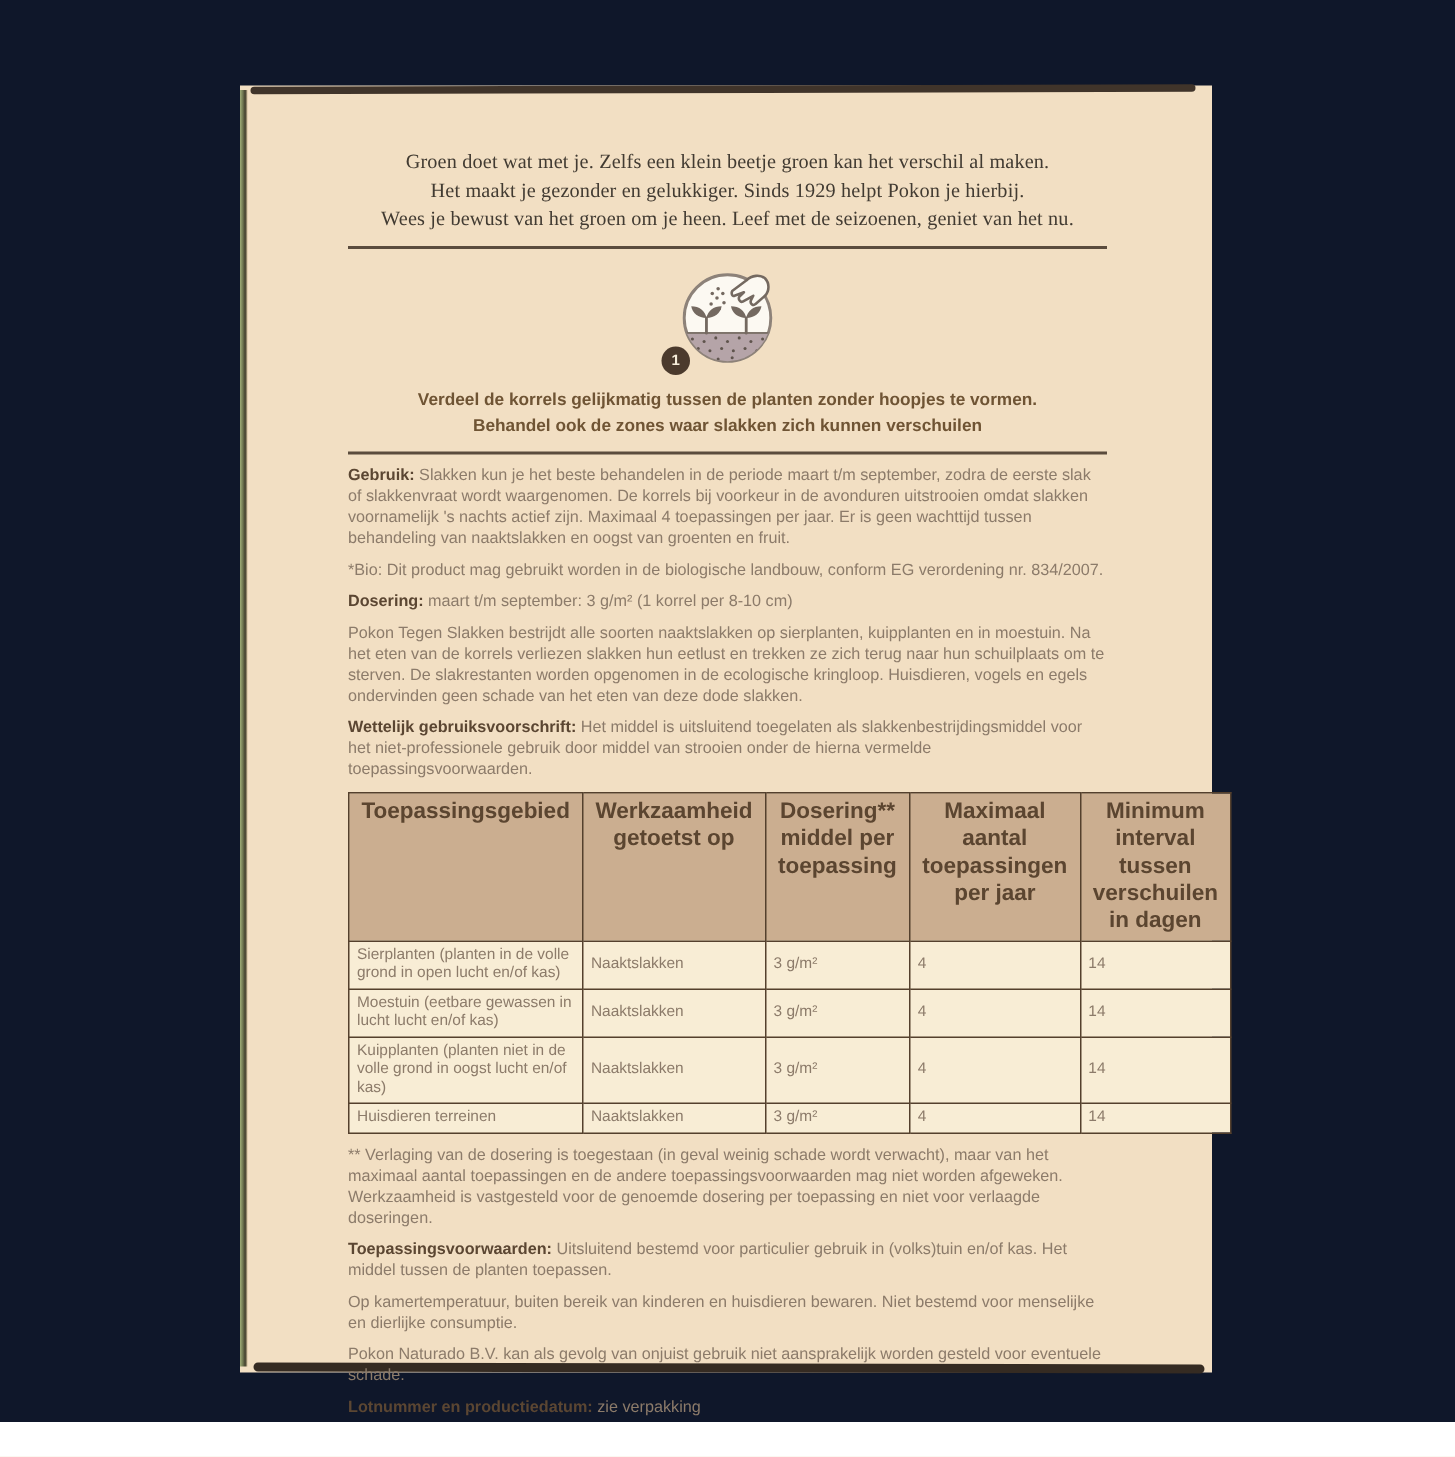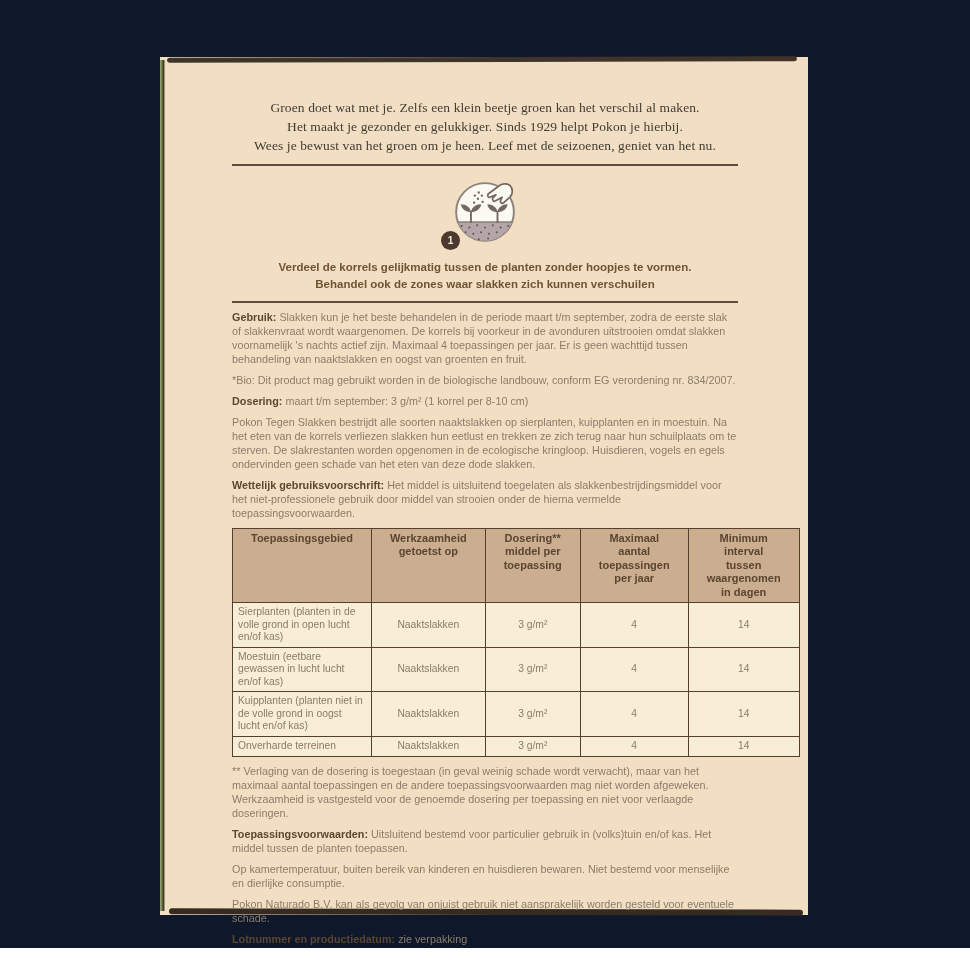--- a/index.html
+++ b/index.html
@@ -33,25 +33,25 @@
 
   .divider2 { margin-top:9px; }
 
   
   .body-text p { margin-top:7px; font-size:10.8px; line-height:1.3; color:#8c7b6a; }
   .lbl { font-weight:bold; color:#5b4632; }
 
   
   table { width:100%; border-collapse:collapse; margin-top:8px; }
   th, td { border:1.6px solid #54402d; }
-  th { background:#cbae90; color:#5b4530; font-size:11px; font-weight:bold;
-       line-height:1.22; padding:3px 18px; text-align:center; vertical-align:top; }
+  th { background:#cbae90; color:#5b4530; font-size:15px; font-weight:bold;
+       line-height:1.22; padding:3px 8px; text-align:center; vertical-align:top; }
   td { background:#f8edd5; color:#8c7b6a; font-size:10.3px; line-height:1.22; padding:3px 5px; vertical-align:middle; }
   td.area { text-align:left; }
-  td.c { text-align:center; }
+  td.c { }
   col.w1 { width:36%; } col.w2 { width:16%; } col.w3 { width:16%; } col.w4 { width:16%; } col.w5 { width:16%; }
 
   
   .footer { display:flex; margin-top:14px; align-items:flex-start; }
   .barcode-box { width:172px; background:#ffffff; padding:7px 5px 5px 5px; flex:none; }
   .barcode-bars { display:block; margin:0 0 0 14px; }
   .address { margin-left:14px; font-size:11.3px; }
   .bold-line { font-weight:bold; color:#5b4632; line-height:1.27;font-style:italic; }
   .q-label { font-weight:bold; color:#5b4632; margin-top:8px; line-height:1.27; }
 </style>
@@ -152,21 +152,21 @@
             <col class="w3">
             <col class="w4">
             <col class="w5">
           </colgroup>
         <thead>
           <tr>
             <th>Toepassingsgebied</th>
             <th>Werkzaamheid getoetst op</th>
             <th>Dosering** middel per toepassing</th>
             <th>Maximaal aantal toepassingen per jaar</th>
-            <th>Minimum interval tussen waargenomen in dagen</th>
+            <th>Minimum interval tussen verschuilen in dagen</th>
           </tr>
         </thead>
         <tbody>
           <tr>
             <td class="area">Sierplanten (planten in de volle grond in open lucht en/of kas)</td>
             <td class="c">Naaktslakken</td>
             <td class="c">3 g/m²</td>
             <td class="c">4</td>
             <td class="c">14</td>
           </tr>
@@ -178,21 +178,21 @@
             <td class="c">14</td>
           </tr>
           <tr>
             <td class="area">Kuipplanten (planten niet in de volle grond in oogst lucht en/of kas)</td>
             <td class="c">Naaktslakken</td>
             <td class="c">3 g/m²</td>
             <td class="c">4</td>
             <td class="c">14</td>
           </tr>
           <tr>
-            <td class="area">Onverharde terreinen</td>
+            <td class="area">Huisdieren terreinen</td>
             <td class="c">Naaktslakken</td>
             <td class="c">3 g/m²</td>
             <td class="c">4</td>
             <td class="c">14</td>
           </tr>
         </tbody>
       </table>
 
       <div class="body-text">
         <p>** Verlaging van de dosering is toegestaan (in geval weinig schade wordt verwacht), maar van het maximaal aantal toepassingen en de andere toepassingsvoorwaarden mag niet worden afgeweken. Werkzaamheid is vastgesteld voor de genoemde dosering per toepassing en niet voor verlaagde doseringen.</p>

